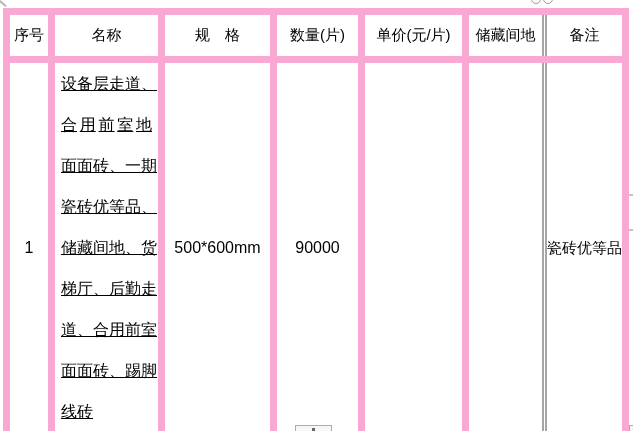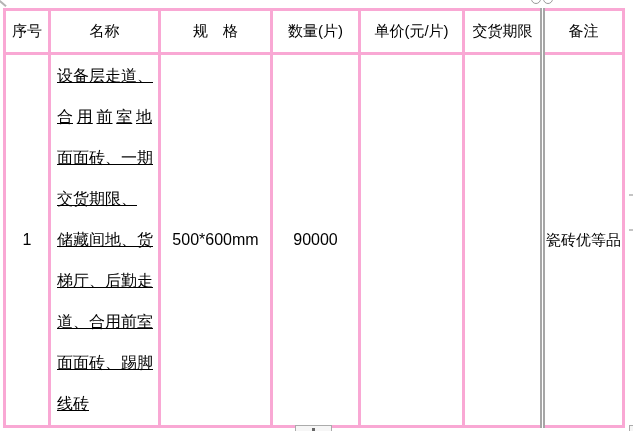--- a/index.html
+++ b/index.html
@@ -14,21 +14,21 @@
   .canvas{position:absolute;left:0;top:0;width:633px;height:431px;overflow:hidden;}
 
   table.doc-table{
     position:absolute;left:3px;top:8px;
     width:619px;height:413px;
     border-collapse:collapse;
     table-layout:fixed;
   }
   table.doc-table th,
   table.doc-table td{
-    border:3px solid #f9a8d4;
+    border:7px solid #f9a8d4;
     padding:0;
     overflow:hidden;
     font-weight:normal;
   }
   
   table.doc-table{border:2px solid #000;}
   table.doc-table thead th{border-bottom:2px solid #000;}
   
   table.doc-table th.split-left, table.doc-table td.split-left{border-right:none;}
   table.doc-table th.split-right, table.doc-table td.split-right{border-left:5px double #a6a6a6;}
@@ -97,39 +97,39 @@
       <col style="width:79px">
       <col style="width:81px">
     </colgroup>
     <thead>
       <tr>
         <th>序号</th>
         <th>名称</th>
         <th>规　格</th>
         <th>数量(片)</th>
         <th>单价(元/片)</th>
-        <th class="split-left">交货期限</th>
+        <th class="split-left">储藏间地</th>
         <th class="split-right">备注</th>
       </tr>
     </thead>
     <tbody>
       <tr>
         <td class="cell-seq">1</td>
         <td class="cell-name">
           <div class="name-lines">
               <div class="name-line">设备层走道、</div>
               <div class="name-line spread">
                 <span>合</span>
                 <span>用</span>
                 <span>前</span>
                 <span>室</span>
                 <span>地</span>
               </div>
               <div class="name-line">面面砖、一期</div>
-              <div class="name-line">交货期限、</div>
+              <div class="name-line">瓷砖优等品、</div>
               <div class="name-line">储藏间地、货</div>
               <div class="name-line">梯厅、后勤走</div>
               <div class="name-line">道、合用前室</div>
               <div class="name-line">面面砖、踢脚</div>
               <div class="name-line">线砖</div>
             </div>
         </td>
         <td class="cell-spec">500*600mm</td>
         <td class="cell-quantity">90000</td>
         <td class="cell-unit-price"></td>

